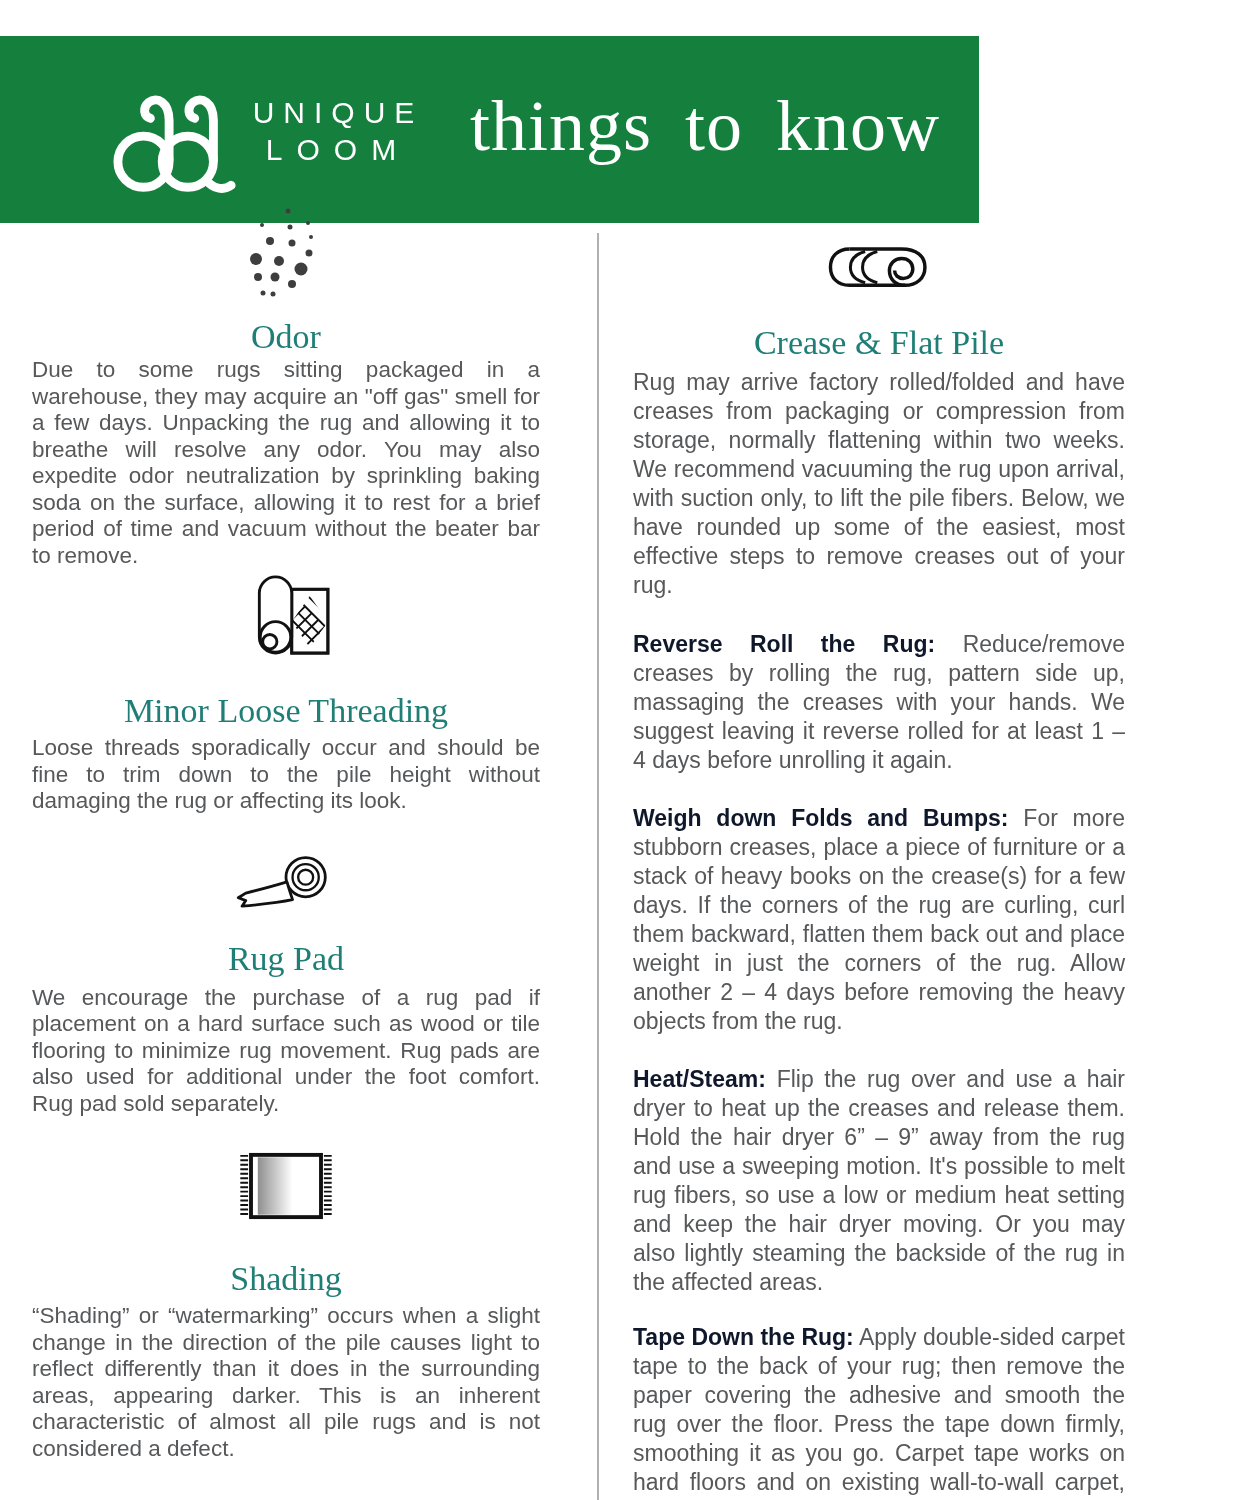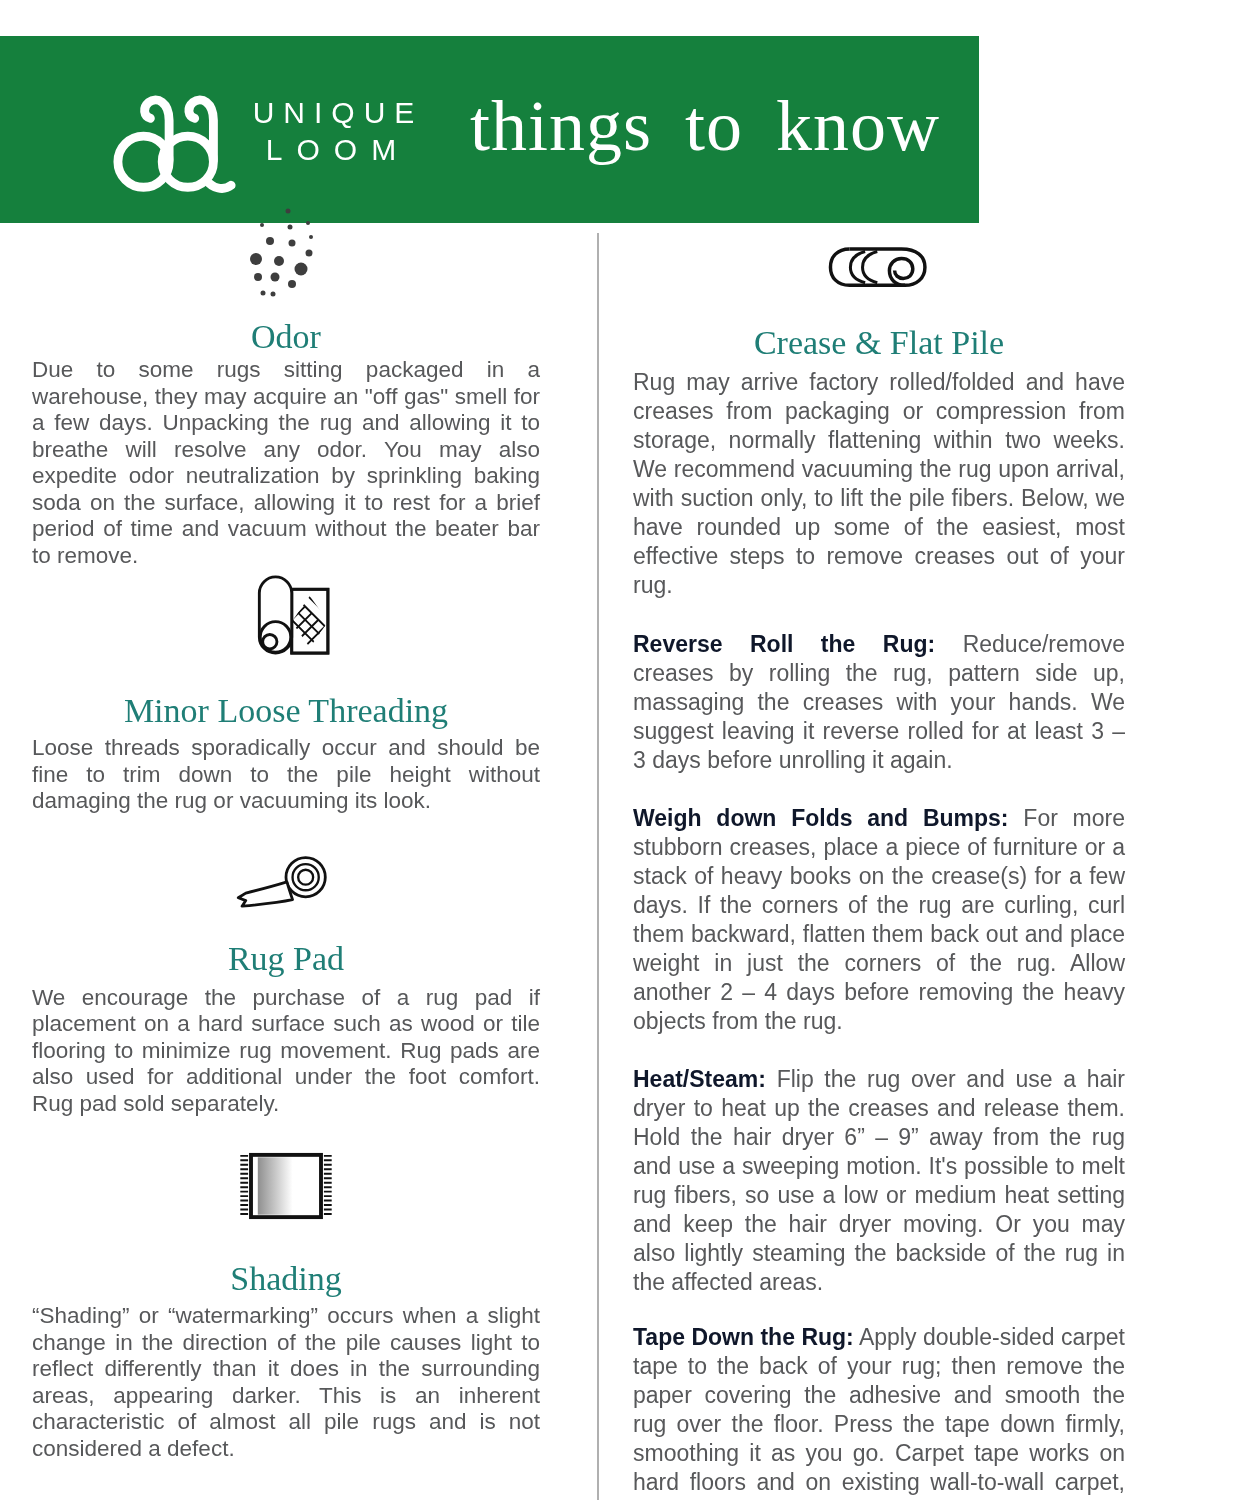--- a/index.html
+++ b/index.html
@@ -108,21 +108,21 @@
             <path d="M38,65 L70,33 M45,72 L77,40 M52,79 L84,47 M59,86 L91,54 M66,93 L98,61 M31,58 L63,26"></path>
             <path d="M63,26 L95,58 M56,33 L88,65 M49,40 L81,72 M42,47 L74,79 M70,19 L102,51 M77,12 L109,44"></path>
           </g>
           <rect x="56" y="15" width="38" height="67"></rect>
           <rect x="22" y="2" width="34" height="80" rx="17" fill="#ffffff"></rect>
           <circle cx="39" cy="65" r="16" fill="#ffffff"></circle>
           <circle cx="33" cy="70" r="7.5" fill="#ffffff"></circle>
         </svg>
       </div>
       <h2 class="section-title">Minor Loose Threading</h2>
-      <p class="body-text">Loose threads sporadically occur and should be fine to trim down to the pile height without damaging the rug or vacuuming its look.</p>
+      <p class="body-text">Loose threads sporadically occur and should be fine to trim down to the pile height without damaging the rug or affecting its look.</p>
     </div>
 
     <div class="section s3">
       <div class="icon-row">
         <svg width="104" height="58" viewBox="0 0 110 62" fill="none" stroke="#111111" stroke-width="3">
           <circle cx="76" cy="28" r="21"></circle>
           <circle cx="76" cy="28" r="14" stroke-width="2.5"></circle>
           <circle cx="76" cy="28" r="8" stroke-width="2.5"></circle>
           <path d="M56,33 C40,38 24,42 12,45 L4,50 L12,53 L8,59 C30,57 48,55 62,52 C60,46 58,40 56,33 Z" fill="#ffffff" stroke-linejoin="round"></path>
         </svg>
@@ -161,21 +161,21 @@
       <svg width="104" height="46" viewBox="0 0 120 52" fill="none" stroke="#111111" stroke-width="4">
         <path d="M26,4 L86,4 C103,4 113,12 113,25 C113,38 103,46 90,46 C79,46 72,39 72,29 C72,21 78,15 86,15 C94,15 99,20 99,27 C99,34 94,38 88,38 C82,38 78,34 78,29"></path>
         <path d="M26,4 C12,4 4,13 4,25 C4,37 12,46 26,46 L90,46"></path>
         <path d="M44,7 C33,10 27,16 27,25 C27,34 33,40 44,43" stroke-width="3.5"></path>
         <path d="M58,7 C47,10 41,16 41,25 C41,34 47,40 58,43" stroke-width="3.5"></path>
       </svg>
     </div>
     <h2 class="section-title">Crease &amp; Flat Pile</h2>
     <p class="body-text intro">Rug may arrive factory rolled/folded and have creases from packaging or compression from storage, normally flattening within two weeks. We recommend vacuuming the rug upon arrival, with suction only, to lift the pile fibers. Below, we have rounded up some of the easiest, most effective steps to remove creases out of your rug.</p>
 
-    <p class="body-text tip1"><strong class="tip-label">Reverse Roll the Rug:</strong> <span>Reduce/remove creases by rolling the rug, pattern side up, massaging the creases with your hands. We suggest leaving it reverse rolled for at least 3 – 3 days before unrolling it again.</span></p>
+    <p class="body-text tip1"><strong class="tip-label">Reverse Roll the Rug:</strong> <span>Reduce/remove creases by rolling the rug, pattern side up, massaging the creases with your hands. We suggest leaving it reverse rolled for at least 1 – 4 days before unrolling it again.</span></p>
 
     <p class="body-text tip2"><strong class="tip-label">Weigh down Folds and Bumps:</strong> <span>For more stubborn creases, place a piece of furniture or a stack of heavy books on the crease(s) for a few days. If the corners of the rug are curling, curl them backward, flatten them back out and place weight in just the corners of the rug. Allow another 2 – 4 days before removing the heavy objects from the rug.</span></p>
 
     <p class="body-text tip3"><strong class="tip-label">Heat/Steam:</strong> <span>Flip the rug over and use a hair dryer to heat up the creases and release them. Hold the hair dryer 6” – 9” away from the rug and use a sweeping motion. It's possible to melt rug fibers, so use a low or medium heat setting and keep the hair dryer moving. Or you may also lightly steaming the backside of the rug in the affected areas.</span></p>
 
     <p class="body-text tip4"><strong class="tip-label">Tape Down the Rug:</strong> <span>Apply double-sided carpet tape to the back of your rug; then remove the paper covering the adhesive and smooth the rug over the floor. Press the tape down firmly, smoothing it as you go. Carpet tape works on hard floors and on existing wall-to-wall carpet, holding your rug in place. If you have laminate flooring, purchase a less adhesive double-sided tape to prevent the laminate from buckling or otherwise being damaged.</span></p>
 
   </div>
 
 </div>

